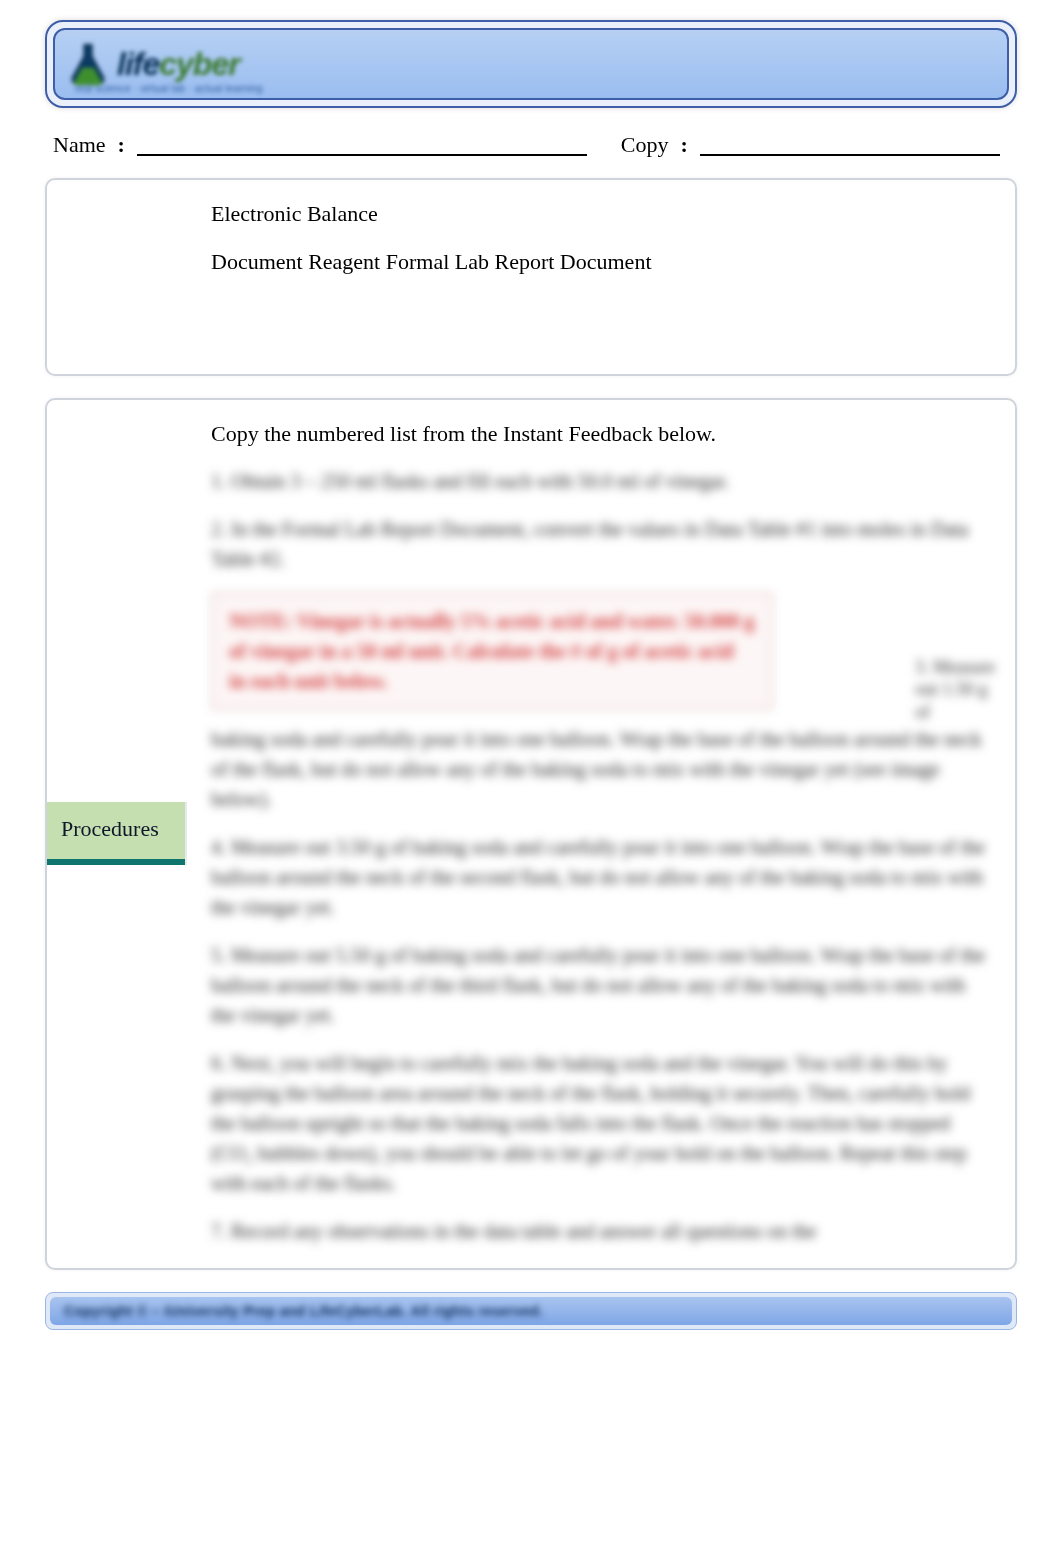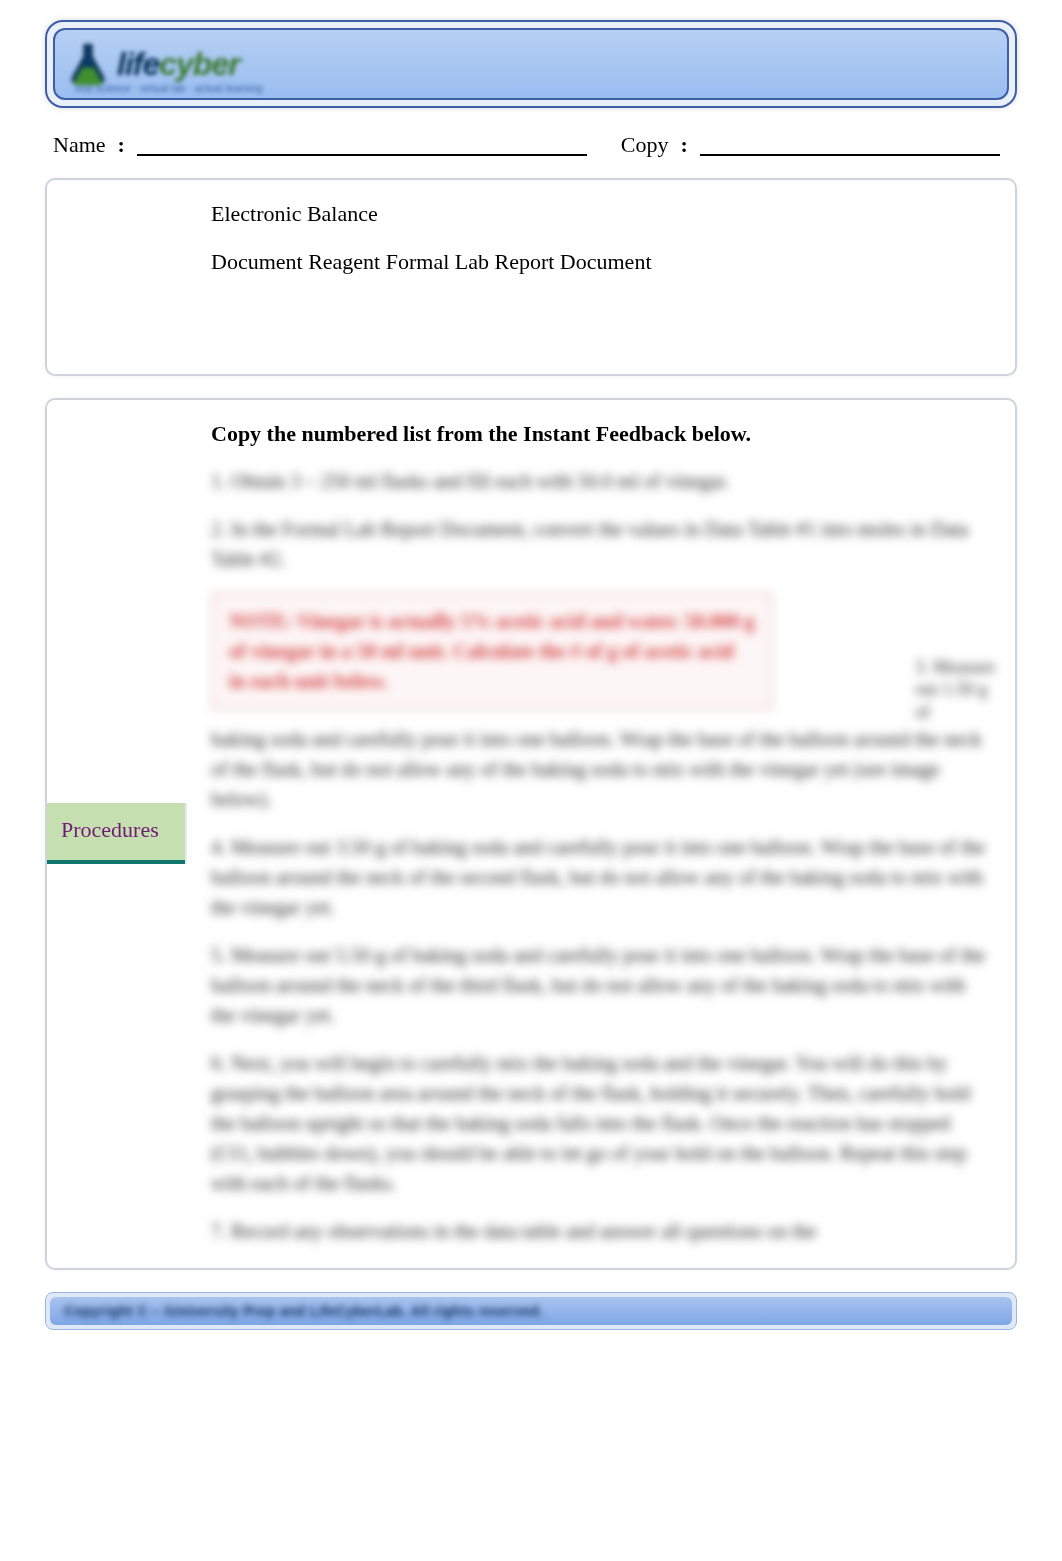--- a/index.html
+++ b/index.html
@@ -110,36 +110,36 @@
   .materials-title { margin-bottom: 16px; }
   .materials-sub { margin-bottom: 4px; }
 
   
   .panel.procedures .left {
     display: flex;
     flex-direction: column;
   }
   .proc-label {
     background: #c6dfb0;
-    color: #701a75;
+    color: #0f172a;
     font-size: 22px;
     padding: 14px 12px 18px 14px;
     line-height: 1.15;
-    border-bottom: 4px solid #0f766e;
+    border-bottom: 6px solid #0f766e;
   }
 
   .proc-body {
     position: relative;
     filter: blur(5px);
     font-size: 20px;
     color: #2a2a2a;
     line-height: 1.5;
   }
   .proc-head {
-    font-weight: 700;
+    font-weight: 400;
     margin-bottom: 16px;
     filter: blur(0.5px);
     font-size: 22px;
   }
   .proc-body p { margin-bottom: 18px; }
 
   .note-box {
     border: 2px solid #e8cfd0;
     background: #fdf6f6;
     color: #d23b3b;

